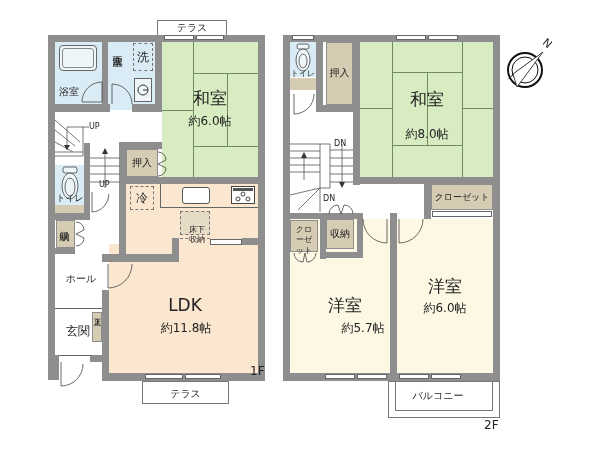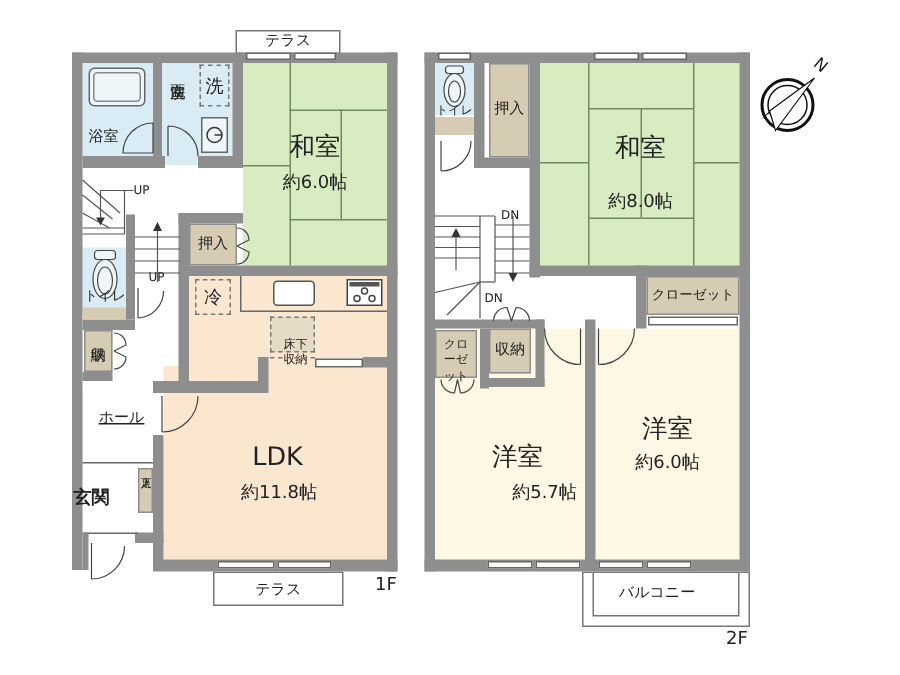--- a/index.html
+++ b/index.html
@@ -166,26 +166,26 @@
       <circle cx="17" cy="13" r="2" fill="none" stroke="#444"></circle>
     </svg>
   <div class="dotted" style="left:180px;top:211px;width:30px;height:24px;background:#e6dcc6;"></div>
   <div class="lbl xs" style="left:180px;top:225px;width:34px;line-height:1.2;"><span style="display:inline-block;width:18px;white-space:normal;">床下収納</span></div>
   <div class="dotted" style="left:180px;top:238px;width:30px;height:1px;border-width:1px 0 0 0;"></div>
 
   <div class="lbl big" style="left:180px;top:90px;width:60px;">和室</div>
   <div class="lbl mid" style="left:176px;top:115px;width:68px;">約6.0帖</div>
   <div class="lbl big" style="left:155px;top:297px;width:60px;">LDK</div>
   <div class="lbl mid" style="left:150px;top:322px;width:72px;">約11.8帖</div>
-  <div class="lbl sm" style="left:64px;top:274px;width:34px;text-decoration:underline;">ホール</div>
-  <div class="lbl mid" style="left:45px;top:325px;width:32px;font-weight:bold;">玄関</div>
+  <div class="lbl sm" style="left:64px;top:274px;width:34px;">ホール</div>
+  <div class="lbl mid" style="left:62px;top:325px;width:32px;">玄関</div>
 
   <div class="terrace" style="left:142px;top:381px;width:87px;height:23px;"></div>
   <div class="lbl sm" style="left:142px;top:389px;width:87px;">テラス</div>
-  <div class="lbl mid" style="left:250px;top:383px;">1F</div>
+  <div class="lbl mid" style="left:250px;top:365px;">1F</div>
 </div>
 
 <div class="abs" style="left:0;top:0;width:600px;height:450px;">
 
   <div class="room wet" style="left:290px;top:42px;width:26px;height:35px;"></div>
   <div class="room tatami" style="left:360px;top:42px;width:133px;height:135px;"></div>
   <div class="room western" style="left:290px;top:219px;width:100px;height:154px;"></div>
   <div class="room western" style="left:397px;top:219px;width:96px;height:154px;"></div>
 
   <div class="tline" style="left:392px;top:42px;width:1px;height:135px;"></div>

